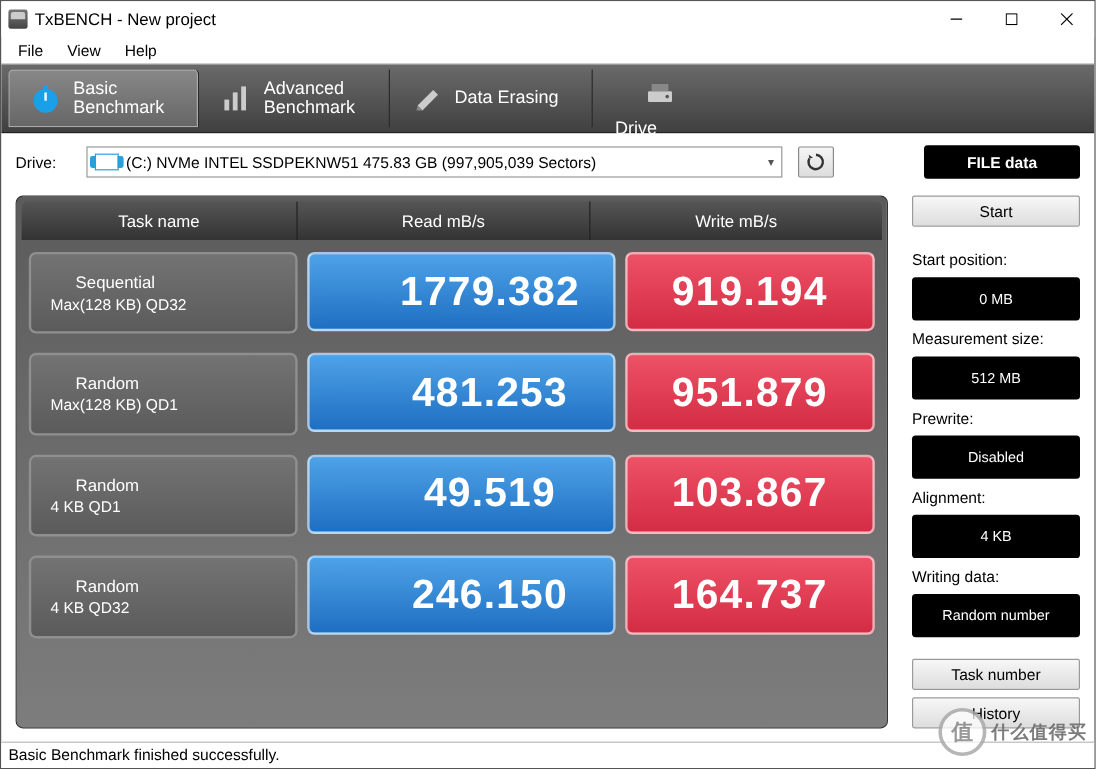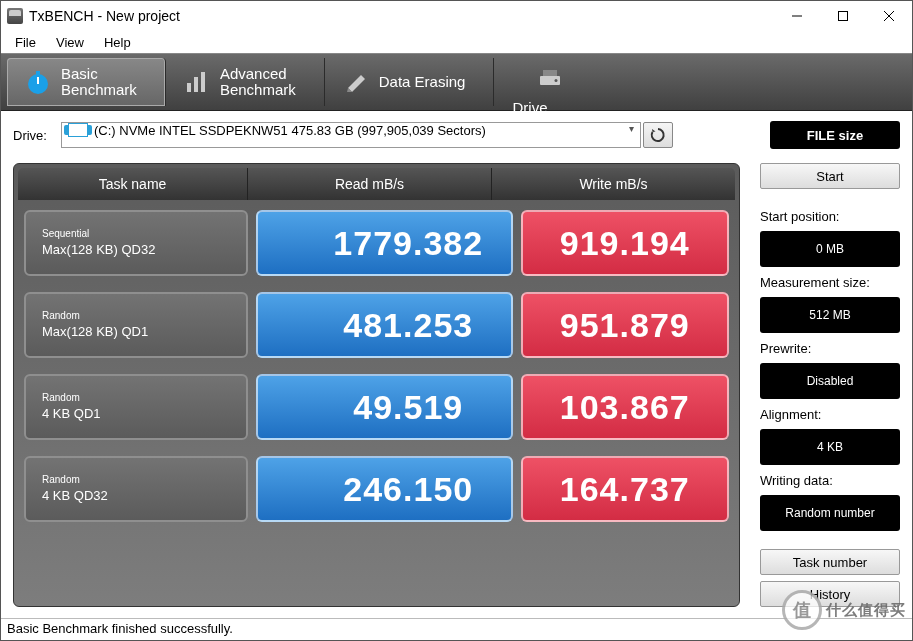--- a/index.html
+++ b/index.html
@@ -18,44 +18,44 @@
     .menuitem { padding: 2px 8px; }
 
     
     .tabstrip { height: 58px; background: linear-gradient(#6a6a6a,#404040); display:flex; align-items:center; padding: 0 6px; gap:0; border-top:1px solid #888; border-bottom:1px solid #222;}
     .tab { color:#fff; display:flex; align-items:center; gap:10px; padding: 6px 28px 6px 18px; font-size:15px; line-height:1.1; border-right:1px solid #2b2b2b; height:48px;}
     .tab.active { background: linear-gradient(#888,#666); border-radius:4px 4px 0 0; box-shadow: inset 0 0 0 1px #aaa; }
     .tab-icon { width:26px; height:26px; display:flex; align-items:center; justify-content:center; }
     .tab-label { display:flex; flex-direction:column; }
 
     
-    .drive-row { display:flex; align-items:center; padding: 10px 12px 6px 12px; gap:2px; font-size:13px; }
+    .drive-row { display:flex; align-items:center; padding: 10px 12px 6px 12px; gap:13px; font-size:13px; }
     .drive-label { width:46px; }
-    .drive-select { flex:0 0 580px; height:26px; border:1px solid #999; background:#fff; display:flex; align-items:flex-start; padding:0 6px; gap:6px; }
+    .drive-select { flex:0 0 580px; height:26px; border:1px solid #999; background:#fff; display:flex; align-items:center; padding:0 6px; gap:6px; }
     .drive-select .disk-icon { width:20px; height:14px; background:#fff; border:1px solid #2aa0d8; position:relative;}
     .drive-select .disk-icon::before{content:"";position:absolute;left:-5px;top:1px;width:5px;height:10px;background:#2aa0d8;border-radius:2px 0 0 2px;}
     .drive-select .disk-icon::after{content:"";position:absolute;right:-5px;top:1px;width:5px;height:10px;background:#2aa0d8;border-radius:0 2px 2px 0;}
     .drive-select .chev { margin-left:auto; font-size:10px; color:#555;}
     .refresh-btn { width:30px; height:26px; border:1px solid #888; background:linear-gradient(#f5f5f5,#ddd); display:flex; align-items:center; justify-content:center; font-size:15px; border-radius:2px;}
     .mode-btn { width:130px; height:28px; margin-left:auto; background:#000; color:#fff; font-size:13px; font-weight:bold; display:flex; align-items:center; justify-content:center; border-radius:3px;}
 
     
     .main { display:flex; padding: 8px 12px 0 12px; gap:20px; }
 
     
     .results { flex:1; background: linear-gradient(#5b5b5b,#7d7d7d); border-radius:6px; padding: 0 0 14px 0; border:1px solid #333;}
     .results-header { display:flex; height:32px; background: linear-gradient(#555,#333); border-radius:5px 5px 0 0; margin:4px 4px 10px 4px;}
     .hcell { flex:1; color:#fff; font-size:14px; display:flex; align-items:center; justify-content:center; border-right:1px solid #222;}
     .hcell:first-child { flex:0 0 230px; }
     .hcell:last-child { border-right:none; }
 
     .row { display:flex; gap:8px; padding: 0 10px; margin-bottom:16px; }
     .row:last-child{margin-bottom:0;}
     .task-cell { flex:0 0 224px; background: linear-gradient(#737373,#5b5b5b); border-radius:6px; color:#fff; padding: 14px 16px; font-size:14px; border:2px solid #8f8f8f; line-height:1.35; display:flex; flex-direction:column; justify-content:center;}
-    .task-cell .t1 { font-weight:normal; font-size:10px;}
+    .task-cell .t1 { font-weight:normal; font-size:14px;margin-left:21px;}
     .task-cell .t2 { font-size:13px;}
 
     .val-cell { flex:1; border-radius:6px; color:#fff; font-size:34px; font-weight:bold; display:flex; align-items:center; justify-content:center; letter-spacing:1px; font-family: Arial, sans-serif; border:2px solid rgba(255,255,255,.6); height:66px;}
     .val-read { background: linear-gradient(#4ea2e7,#1e6fc2); padding-left: 48px; }
     .val-write { background: linear-gradient(#ee5165,#d32c44); }
 
     
     .sidebar { flex:0 0 140px; display:flex; flex-direction:column; gap:6px; font-size:12.5px;}
     .sbtn { height:26px; background:linear-gradient(#f7f7f7,#ddd); border:1px solid #999; border-radius:2px; display:flex; align-items:center; justify-content:center; font-size:13px;}
     .slabel { font-size:13px; padding: 2px 0 1px 0;}
@@ -162,21 +162,21 @@
     <div class="disk-icon"></div>
     <span>(C:) NVMe INTEL SSDPEKNW51  475.83 GB (997,905,039 Sectors)</span>
     <span class="chev">▾</span>
   </div>
   <div class="refresh-btn">
     <svg width="16" height="16">
         <path d="M8 2 A6 6 0 1 1 2.5 5" fill="none" stroke="#333" stroke-width="2"></path>
         <path d="M2 2 L2.5 5 L5.5 4.5 Z" fill="#333"></path>
       </svg>
   </div>
-  <div class="mode-btn">FILE size</div>
+  <div class="mode-btn">FILE data</div>
 </div>
 
 <div class="main">
   <div class="results">
     <div class="results-header">
       <div class="hcell">Task name</div>
       <div class="hcell">Read mB/s</div>
       <div class="hcell">Write mB/s</div>
     </div>
 

